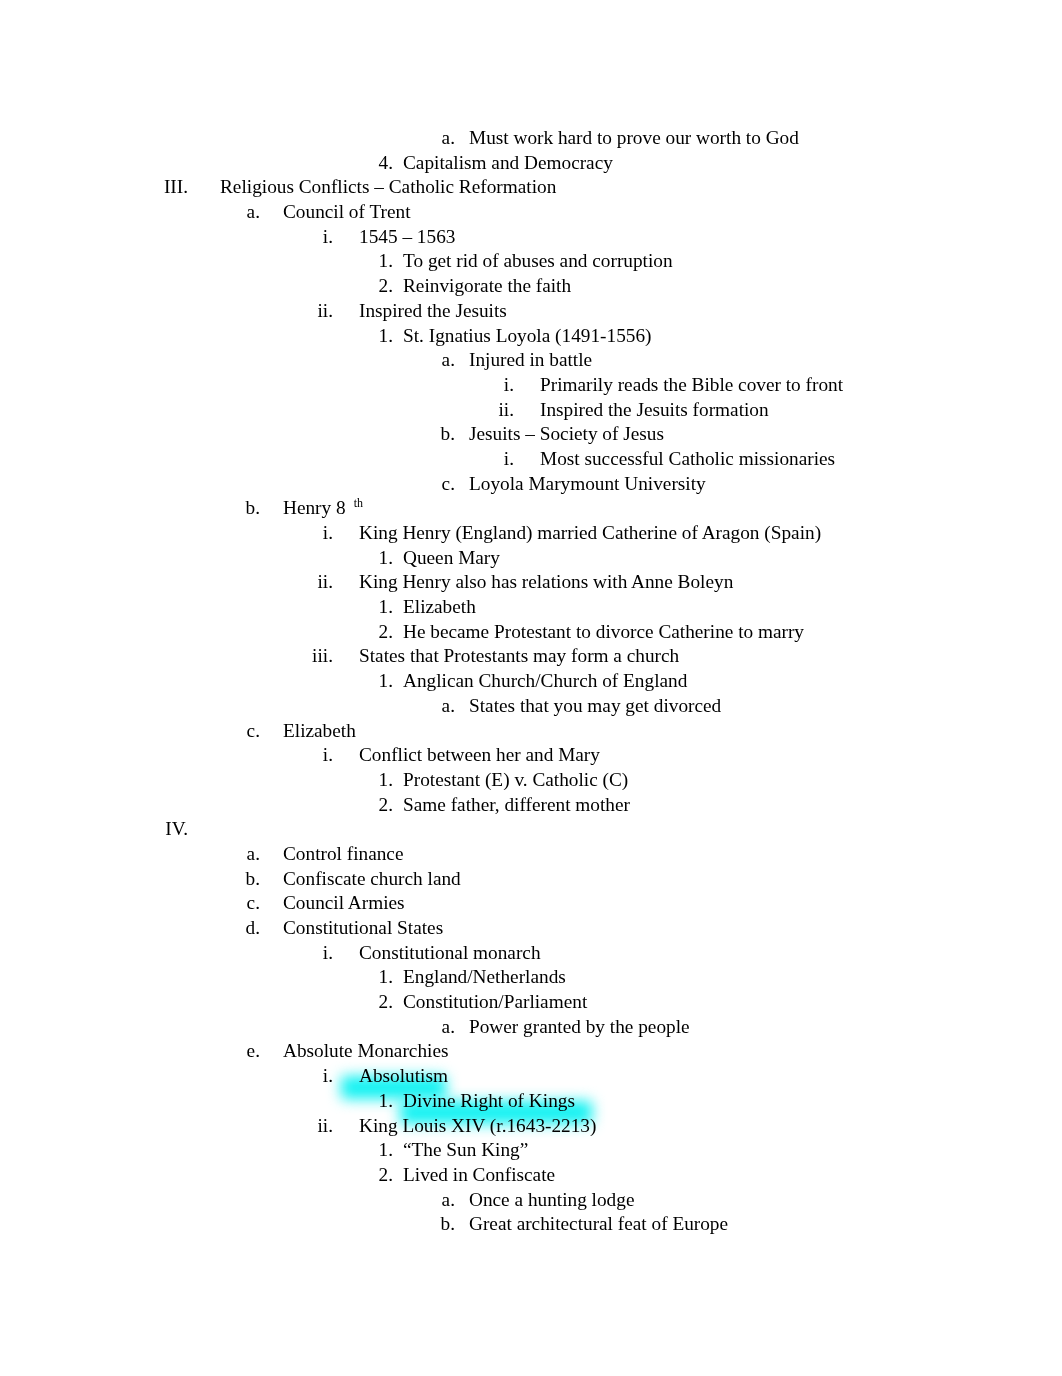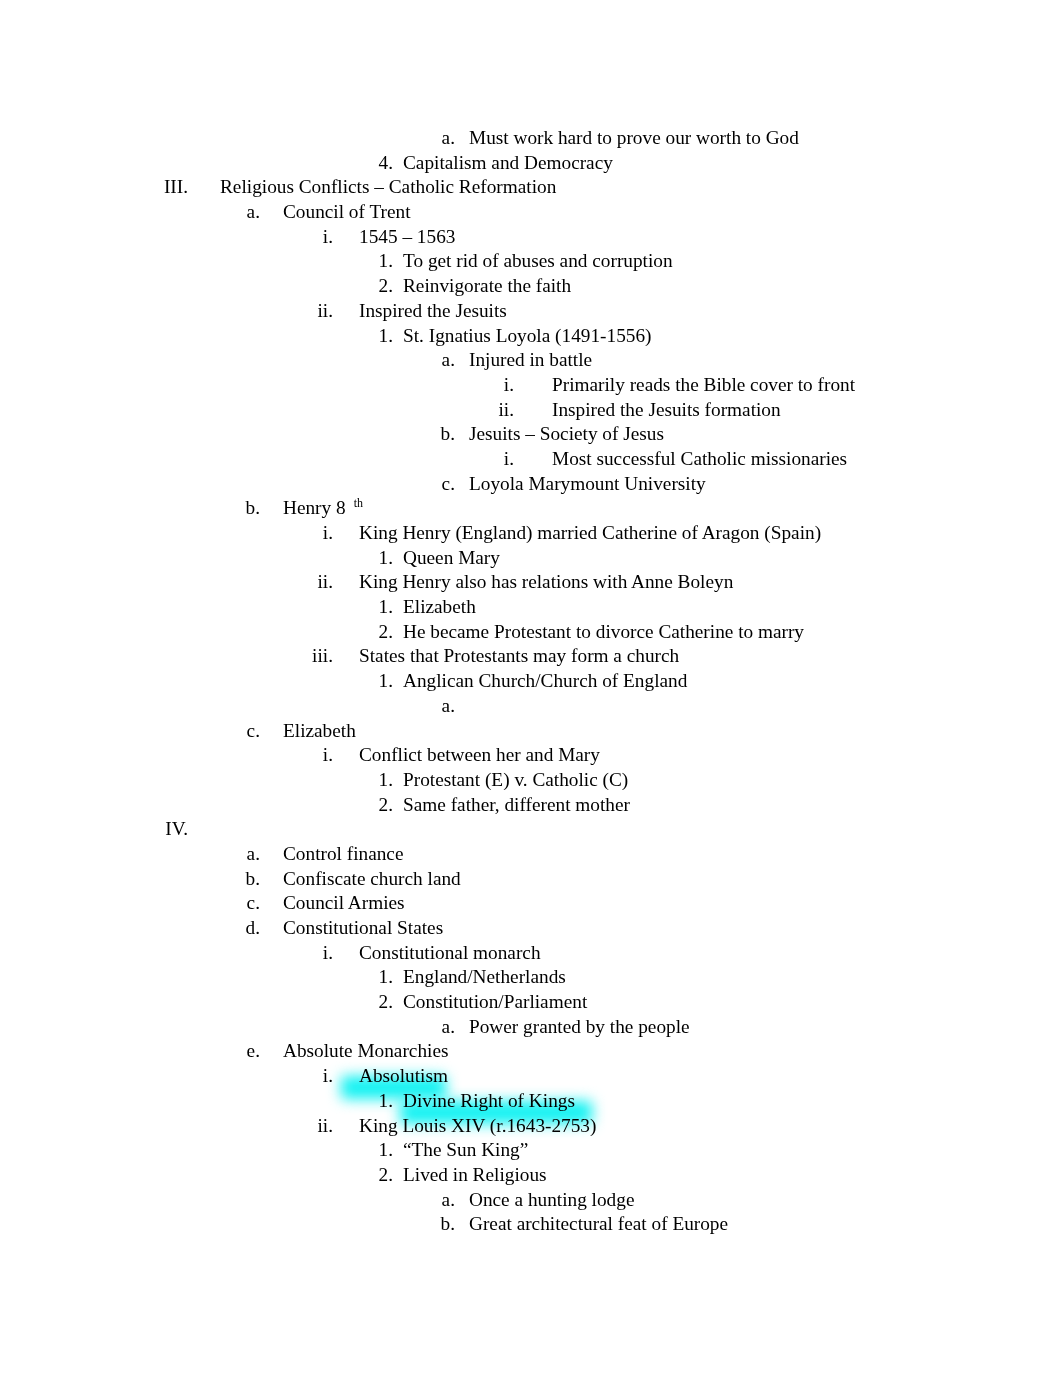--- a/index.html
+++ b/index.html
@@ -83,21 +83,21 @@
   .lvl3 > .marker { left: 285px;  width: 48px; }
   .lvl3 > .txt    { left: 343px; margin-left: 16px; }
 
   .lvl4 > .marker { left: 345px;  width: 48px; }
   .lvl4 > .txt    { left: 403px; }
 
   .lvl5 > .marker { left: 407px;  width: 48px; }
   .lvl5 > .txt    { left: 469px; }
 
   .lvl6 > .marker { left: 466px;  width: 48px; }
-  .lvl6 > .txt    { left: 552px; }
+  .lvl6 > .txt    { left: 540px; }
 
   sup.ordsup {
     font-size: 0.62em;
     vertical-align: super;
     line-height: 0;
     margin-left: 8px;
   }
 </style>
 </head>
 <body>
@@ -197,20 +197,21 @@
       <div class="line lvl3">
         <span class="marker">iii.</span>
         <span class="txt">States that Protestants may form a church</span>
       </div>
       <div class="line lvl4">
         <span class="marker">1.</span>
         <span class="txt">Anglican Church/Church of England</span>
       </div>
       <div class="line lvl5">
         <span class="marker">a.</span>
+        <span class="txt">States that you may get divorced</span>
       </div>
       <div class="line lvl2">
         <span class="marker">c.</span>
         <span class="txt">Elizabeth</span>
       </div>
       <div class="line lvl3">
         <span class="marker">i.</span>
         <span class="txt">Conflict between her and Mary</span>
       </div>
       <div class="line lvl4">
@@ -263,29 +264,29 @@
       <div class="line lvl3">
         <span class="marker">i.</span>
         <span class="txt">Absolutism</span>
       </div>
       <div class="line lvl4">
         <span class="marker">1.</span>
         <span class="txt">Divine Right of Kings</span>
       </div>
       <div class="line lvl3">
         <span class="marker">ii.</span>
-        <span class="txt">King Louis XIV (r.1643-2753)</span>
+        <span class="txt">King Louis XIV (r.1643-2213)</span>
       </div>
       <div class="line lvl4">
         <span class="marker">1.</span>
         <span class="txt">“The Sun King”</span>
       </div>
       <div class="line lvl4">
         <span class="marker">2.</span>
-        <span class="txt">Lived in Religious</span>
+        <span class="txt">Lived in Confiscate</span>
       </div>
       <div class="line lvl5">
         <span class="marker">a.</span>
         <span class="txt">Once a hunting lodge</span>
       </div>
       <div class="line lvl5">
         <span class="marker">b.</span>
         <span class="txt">Great architectural feat of Europe</span>
       </div>
     </div>

